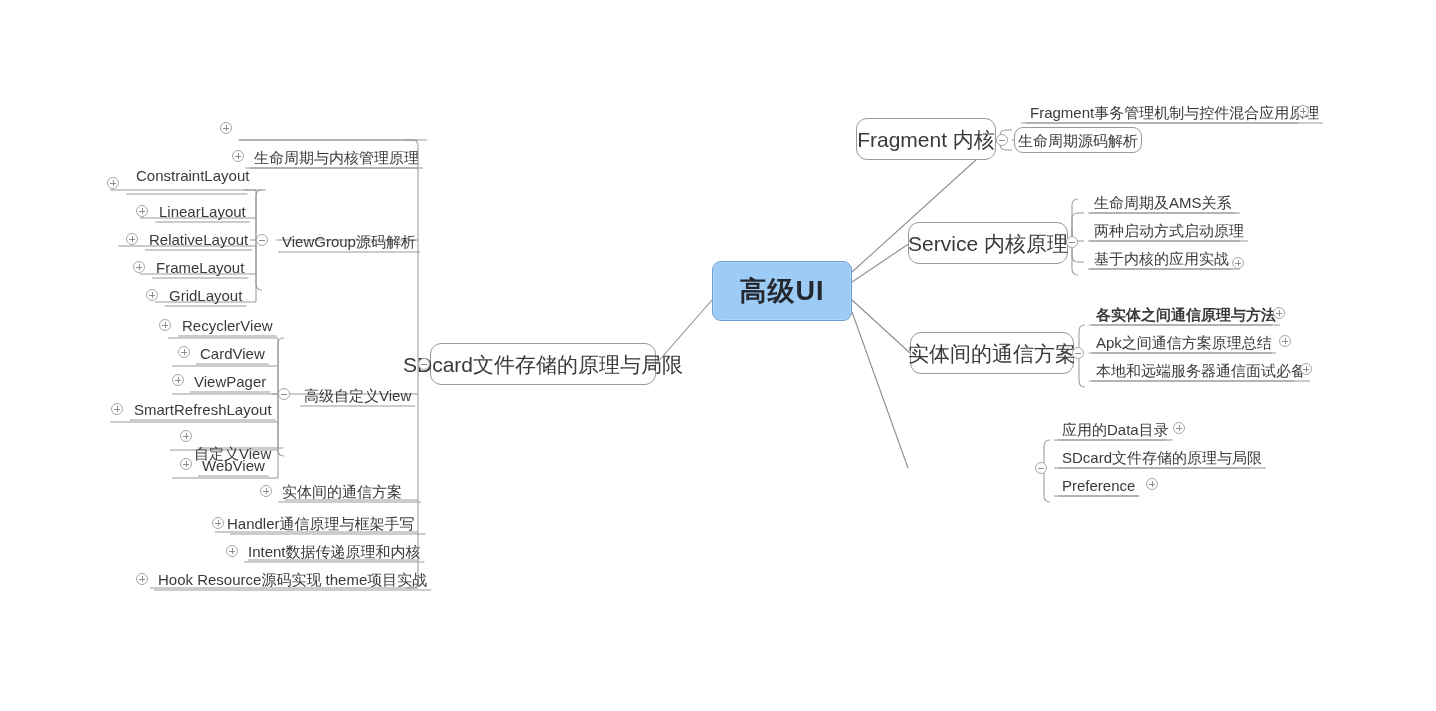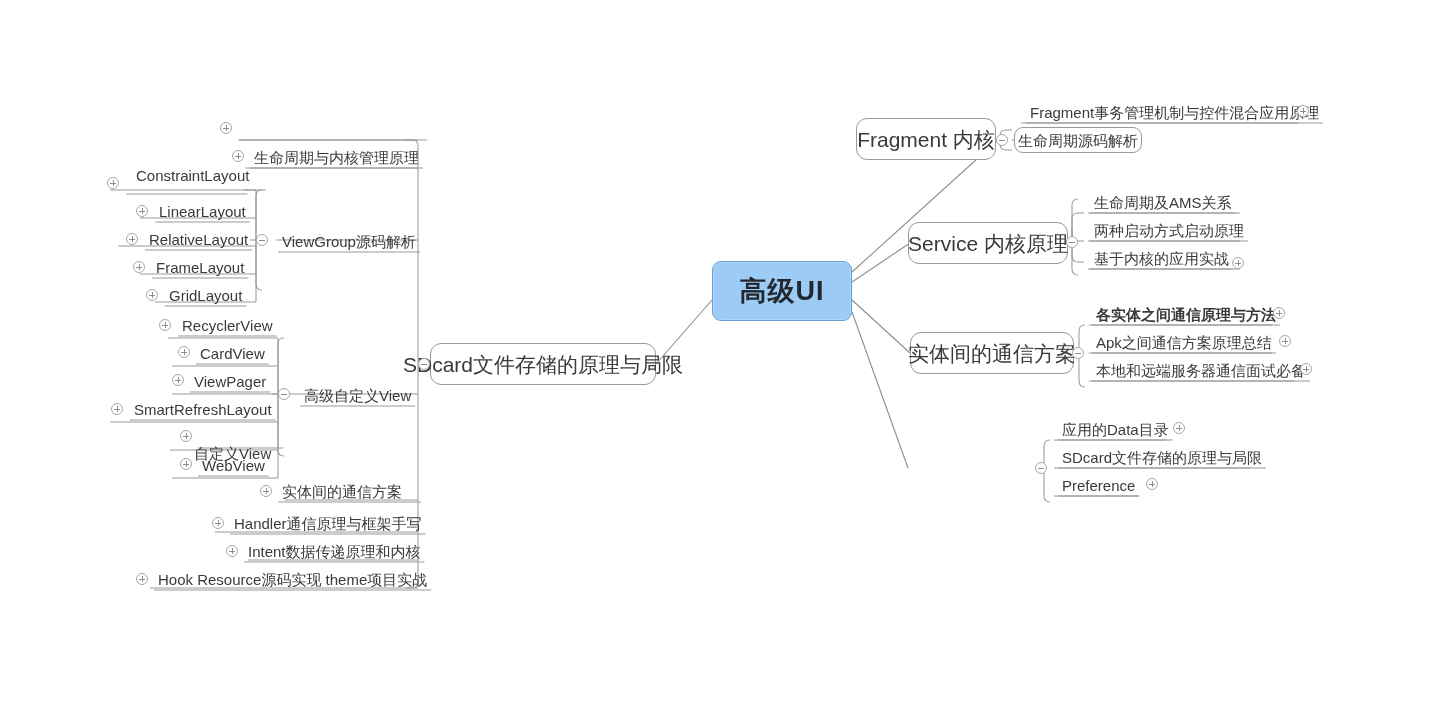--- a/index.html
+++ b/index.html
@@ -376,21 +376,21 @@
   <div class="node leaf" style="left:198px; top:454px; height:22px;">
     <span class="txt">WebView</span>
   </div>
   <div class="toggle plus" style="left:180px; top:458px;"></div>
 
   <div class="node leaf" style="left:278px; top:480px; height:22px;">
     <span class="txt">实体间的通信方案</span>
   </div>
   <div class="toggle plus" style="left:260px; top:485px;"></div>
 
-  <div class="node leaf" style="left:230px; top:512px; height:22px;text-align:right;">
+  <div class="node leaf" style="left:223px; top:512px; height:22px;text-align:right;">
     <span class="txt">Handler通信原理与框架手写</span>
   </div>
   <div class="toggle plus" style="left:212px; top:517px;"></div>
 
   <div class="node leaf" style="left:244px; top:540px; height:22px;">
     <span class="txt">Intent数据传递原理和内核</span>
   </div>
   <div class="toggle plus" style="left:226px; top:545px;"></div>
 
   <div class="node leaf" style="left:154px; top:568px; height:22px;">

